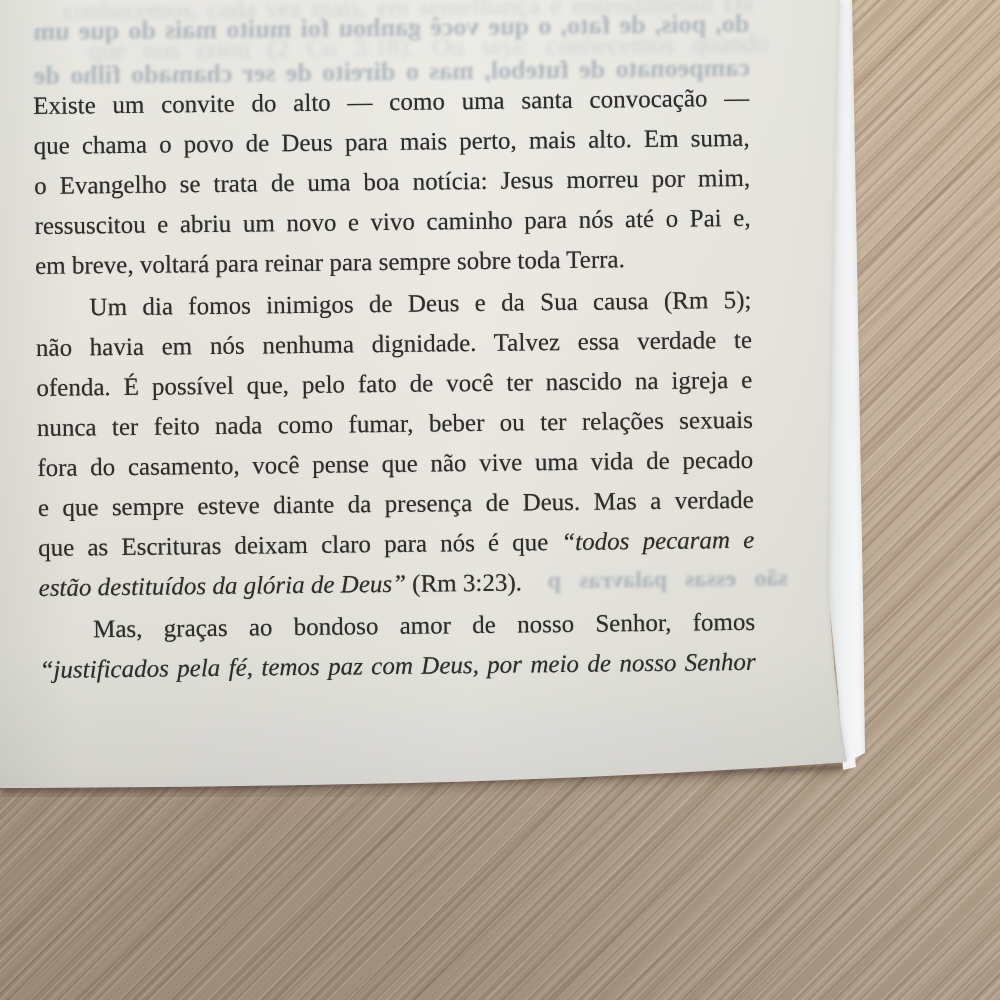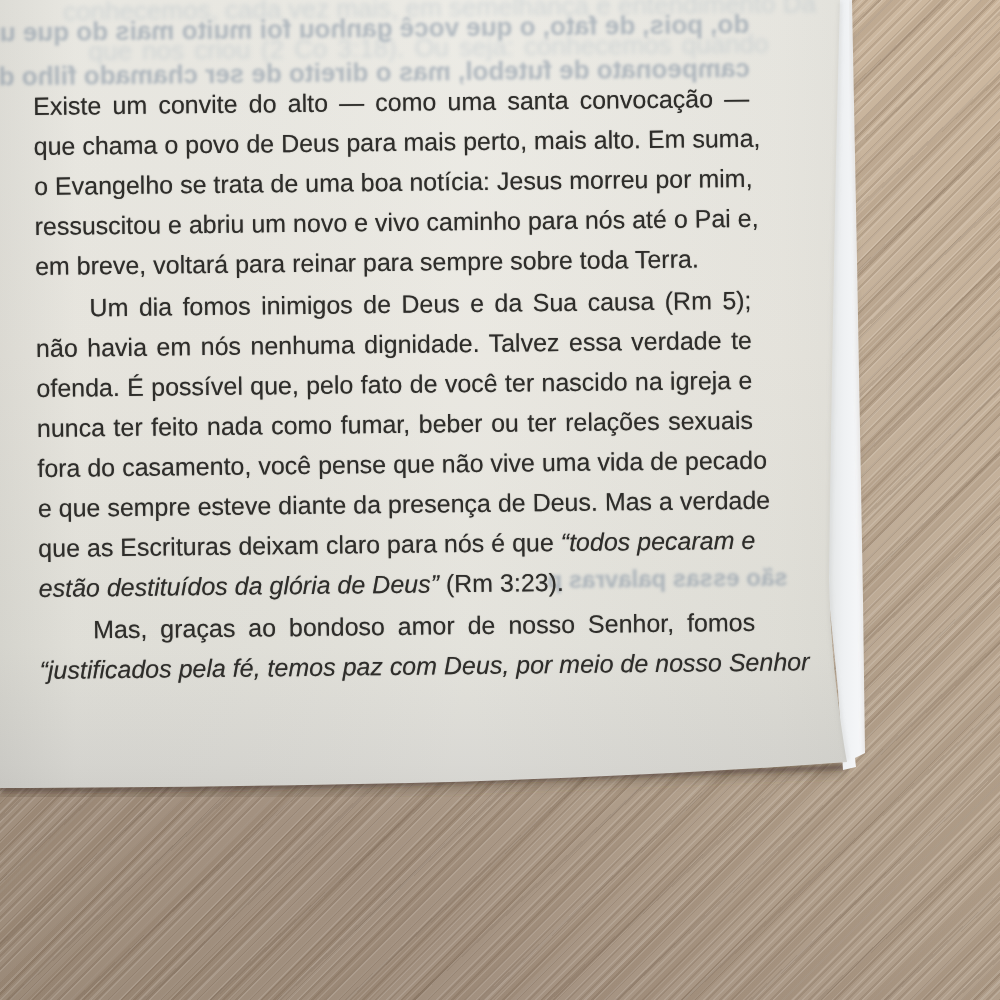--- a/index.html
+++ b/index.html
@@ -1,18 +1,18 @@
 <!DOCTYPE html>
 <html><head>
 <meta charset="utf-8">
 <style>
   html,body{margin:0;padding:0;}
   #stage{
     position:relative;width:1000px;height:1000px;overflow:hidden;
-    font-family:Liberation Sans, sans-serif;
+    font-family:Liberation Serif, serif;
     background:#7dd3fc;
   }
   
   #wood{
     position:absolute;inset:0;
     background:
       repeating-linear-gradient(135deg, rgba(255,255,255,0.12) 0 1.5px, rgba(255,255,255,0) 1.5px 7px),
       repeating-linear-gradient(135deg, rgba(94,72,52,0.16) 0 2px, rgba(94,72,52,0) 2px 9px),
       repeating-linear-gradient(135deg, rgba(118,94,70,0.14) 0 12px, rgba(118,94,70,0) 12px 33px),
       repeating-linear-gradient(137deg, rgba(70,52,38,0.10) 0 3px, rgba(70,52,38,0) 3px 46px),

